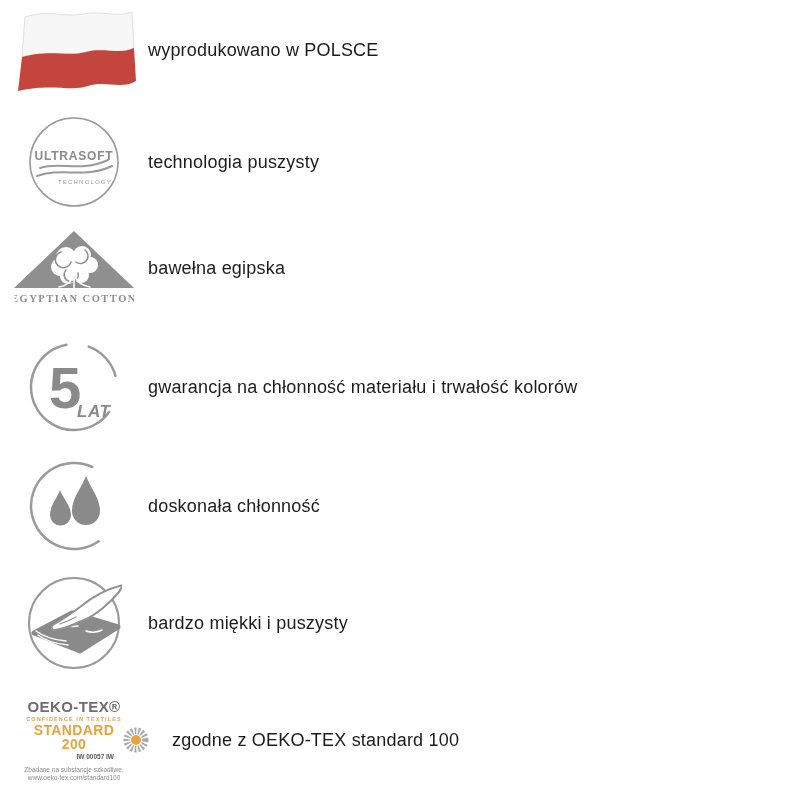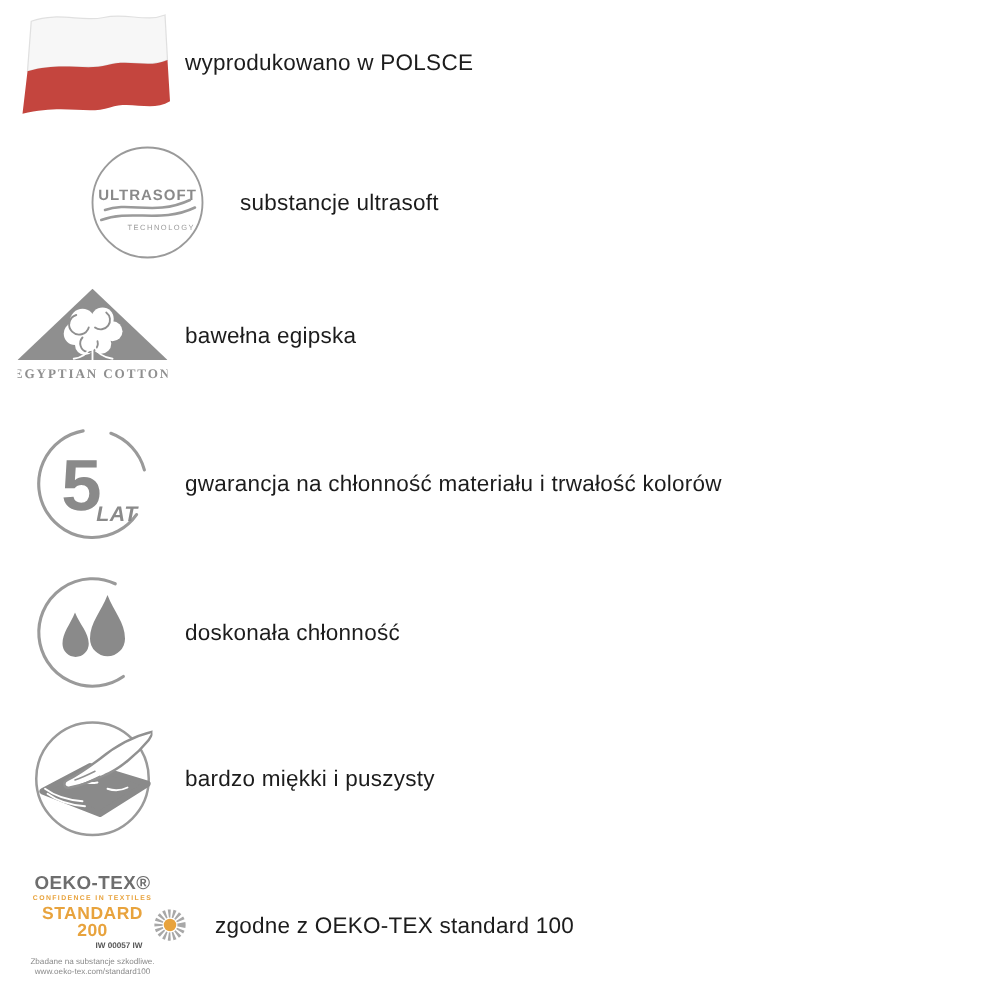--- a/index.html
+++ b/index.html
@@ -2,21 +2,21 @@
 <html><head>
 <meta charset="utf-8">
 <style>
   * { margin:0; padding:0; box-sizing:border-box; }
   html,body { background:#ffffff; }
   body { font-family:"Liberation Sans", sans-serif; }
   .page { position:relative; width:800px; height:789px; background:#ffffff; overflow:hidden; }
 
   .row { position:absolute; left:0; width:100%; display:flex; align-items:center; }
   .row1 { top:2px;   height:96px; }
-  .row2 { top:114px; height:96px;padding-left:44px; }
+  .row2 { top:114px; height:96px; }
   .row3 { top:226px; height:84px; }
   .row4 { top:341px; height:92px; }
   .row5 { top:460px; height:92px; }
   .row6 { top:575px; height:96px; }
   .row7 { top:700px; height:80px; }
 
   .icon-box { flex:0 0 148px; width:148px; display:flex; justify-content:center; align-items:center; }
   .label { font-size:18px; color:#1c1c1c; letter-spacing:0.2px; white-space:nowrap; }
 
   
@@ -48,21 +48,21 @@
   <div class="row row2">
     <div class="icon-box">
       <svg width="92" height="92" viewBox="0 0 92 92" aria-hidden="true">
         <circle cx="46" cy="46" r="44" fill="#ffffff" stroke="#9a9a9a" stroke-width="1.5"></circle>
         <text x="46" y="44" text-anchor="middle" font-family="Liberation Sans, sans-serif" font-size="12" font-weight="bold" letter-spacing="0.8" fill="#8a8a8a">ULTRASOFT</text>
         <path d="M12,52 C32,45 52,57 80,44" fill="none" stroke="#9a9a9a" stroke-width="2" stroke-linecap="round"></path>
         <path d="M9,60 C33,51 57,63 84,50" fill="none" stroke="#9a9a9a" stroke-width="2" stroke-linecap="round"></path>
         <text x="57" y="68" text-anchor="middle" font-family="Liberation Sans, sans-serif" font-size="6" letter-spacing="1.2" fill="#9a9a9a">TECHNOLOGY</text>
       </svg>
     </div>
-    <span class="label">substancje ultrasoft</span>
+    <span class="label">technologia puszysty</span>
   </div>
 
   <div class="row row3">
     <div class="icon-box">
       <svg width="120" height="74" viewBox="0 0 120 74" aria-hidden="true">
         <polygon points="60,0 120,57 0,57" fill="#8f8f8f"></polygon>
         <g fill="#ffffff">
           <circle cx="52" cy="26" r="10"></circle>
             <circle cx="68" cy="24" r="9"></circle>
           <circle cx="76" cy="34" r="8"></circle>

